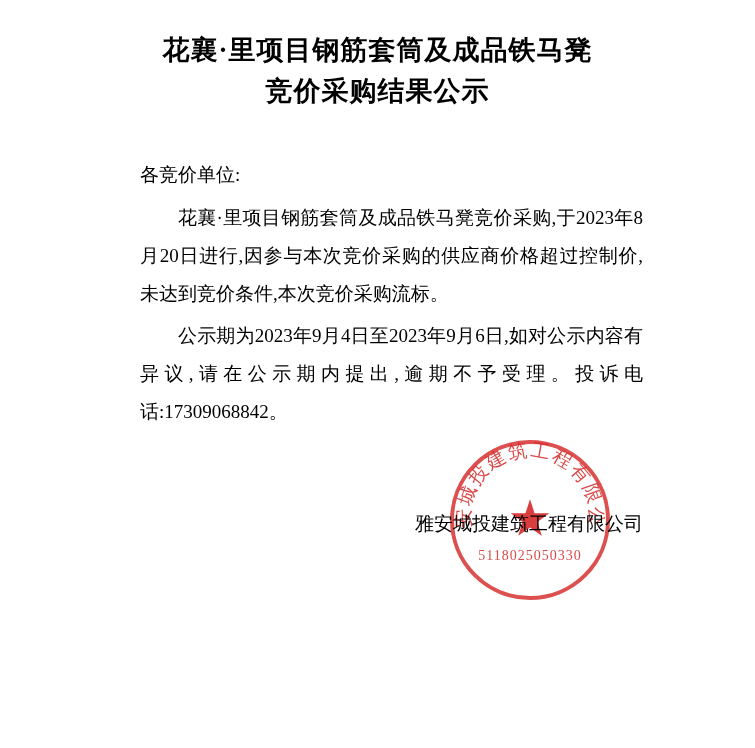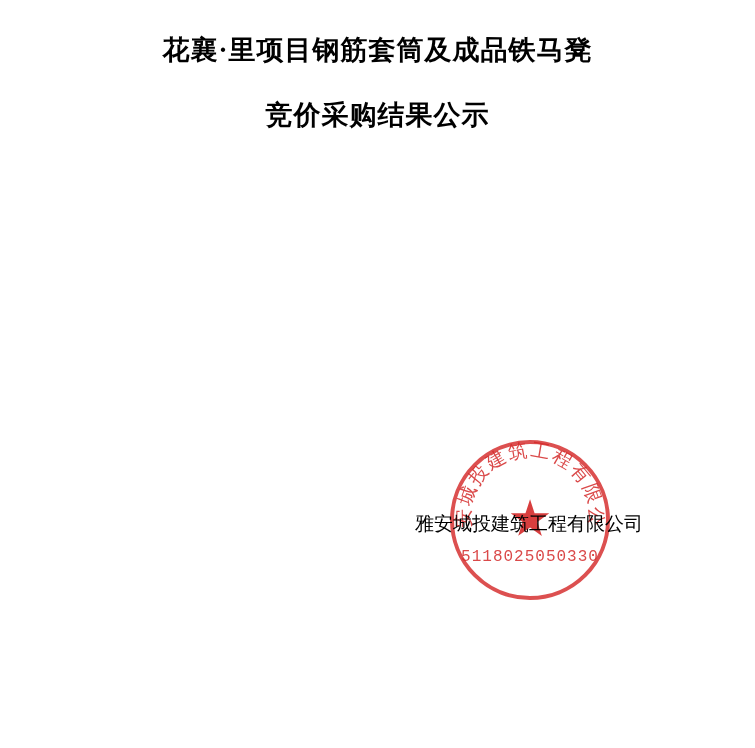--- a/index.html
+++ b/index.html
@@ -29,21 +29,20 @@
   }
 
   .title-line {
     font-size: 27px;
     font-weight: bold;
     letter-spacing: 1px;
     line-height: 1.5;
   }
 
   .title-line.second {
-    margin-top: 24px;
   }
 
   .body-block {
     margin-top: 46px;
     padding: 0 112px 0 140px;
   }
 
   .salutation {
     font-size: 19px;
     line-height: 1.9;
@@ -113,36 +112,41 @@
     line-height: 1;
     opacity: 0.9;
   }
 
   .seal-code {
     position: absolute;
     left: 50%;
     top: 108px;
     transform: translateX(-50%);
     color: #d42a2a;
-    font-size: 16px;
+    font-size: 14px;
     letter-spacing: 1px;
     opacity: 0.85;
-    font-family: Liberation Mono, monospace;
+    font-family: Liberation Serif, serif;
   }
 </style>
 </head>
 <body>
 
 <div class="page">
 
   <div class="title-block">
     <div class="title-line first">花襄·里项目钢筋套筒及成品铁马凳</div>
     <div class="title-line second">竞价采购结果公示</div>
   </div>
 
+  <div class="body-block">
+    <div class="salutation">各竞价单位:</div>
+    <p class="para">花襄·里项目钢筋套筒及成品铁马凳竞价采购,于2023年8月20日进行,因参与本次竞价采购的供应商价格超过控制价,未达到竞价条件,本次竞价采购流标。</p>
+    <p class="para">公示期为2023年9月4日至2023年9月6日,如对公示内容有异议,请在公示期内提出,逾期不予受理。投诉电话:17309068842。</p>
+  </div>
 
   <div class="seal">
     <div class="seal-ring"></div>
     <svg viewBox="0 0 160 160">
       <defs>
         <path id="arcpath" d="M 22,92 A 60,60 0 1 1 138,92" fill="none"></path>
       </defs>
       <text fill="#d42a2a" font-size="19" font-family="'Liberation Serif', serif" letter-spacing="2">
         <textPath href="#arcpath" startOffset="50%" text-anchor="middle" id="arc-text-path">雅安城投建筑工程有限公司</textPath>
       </text>

